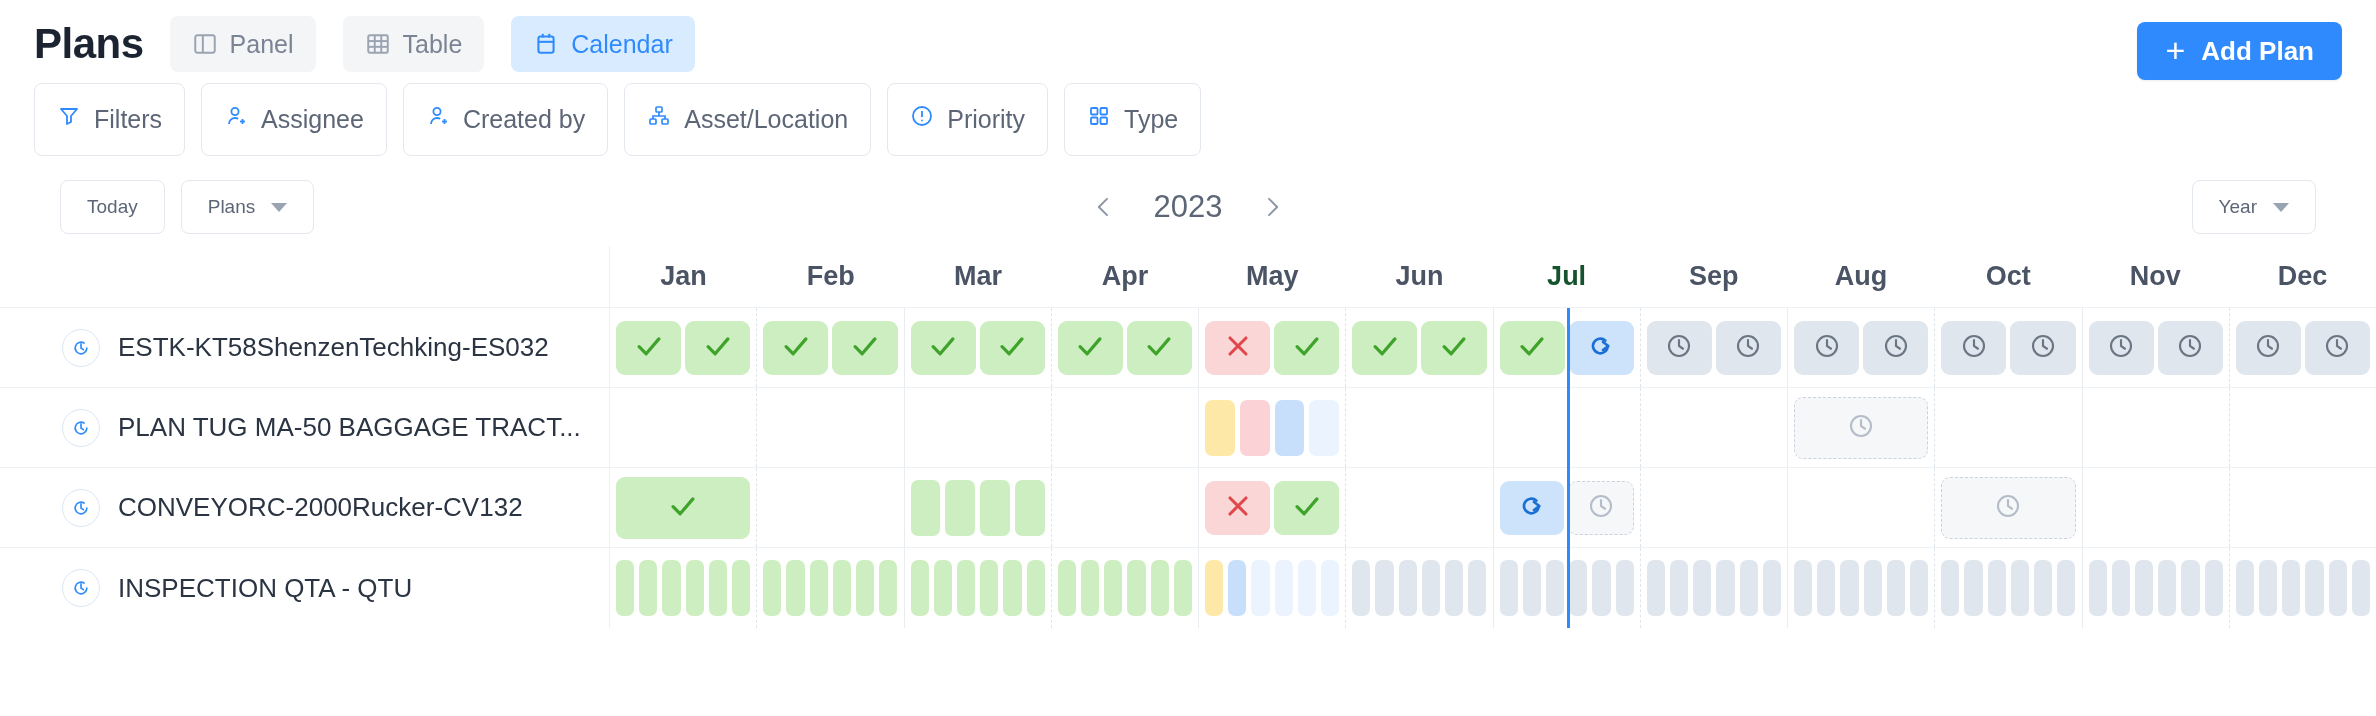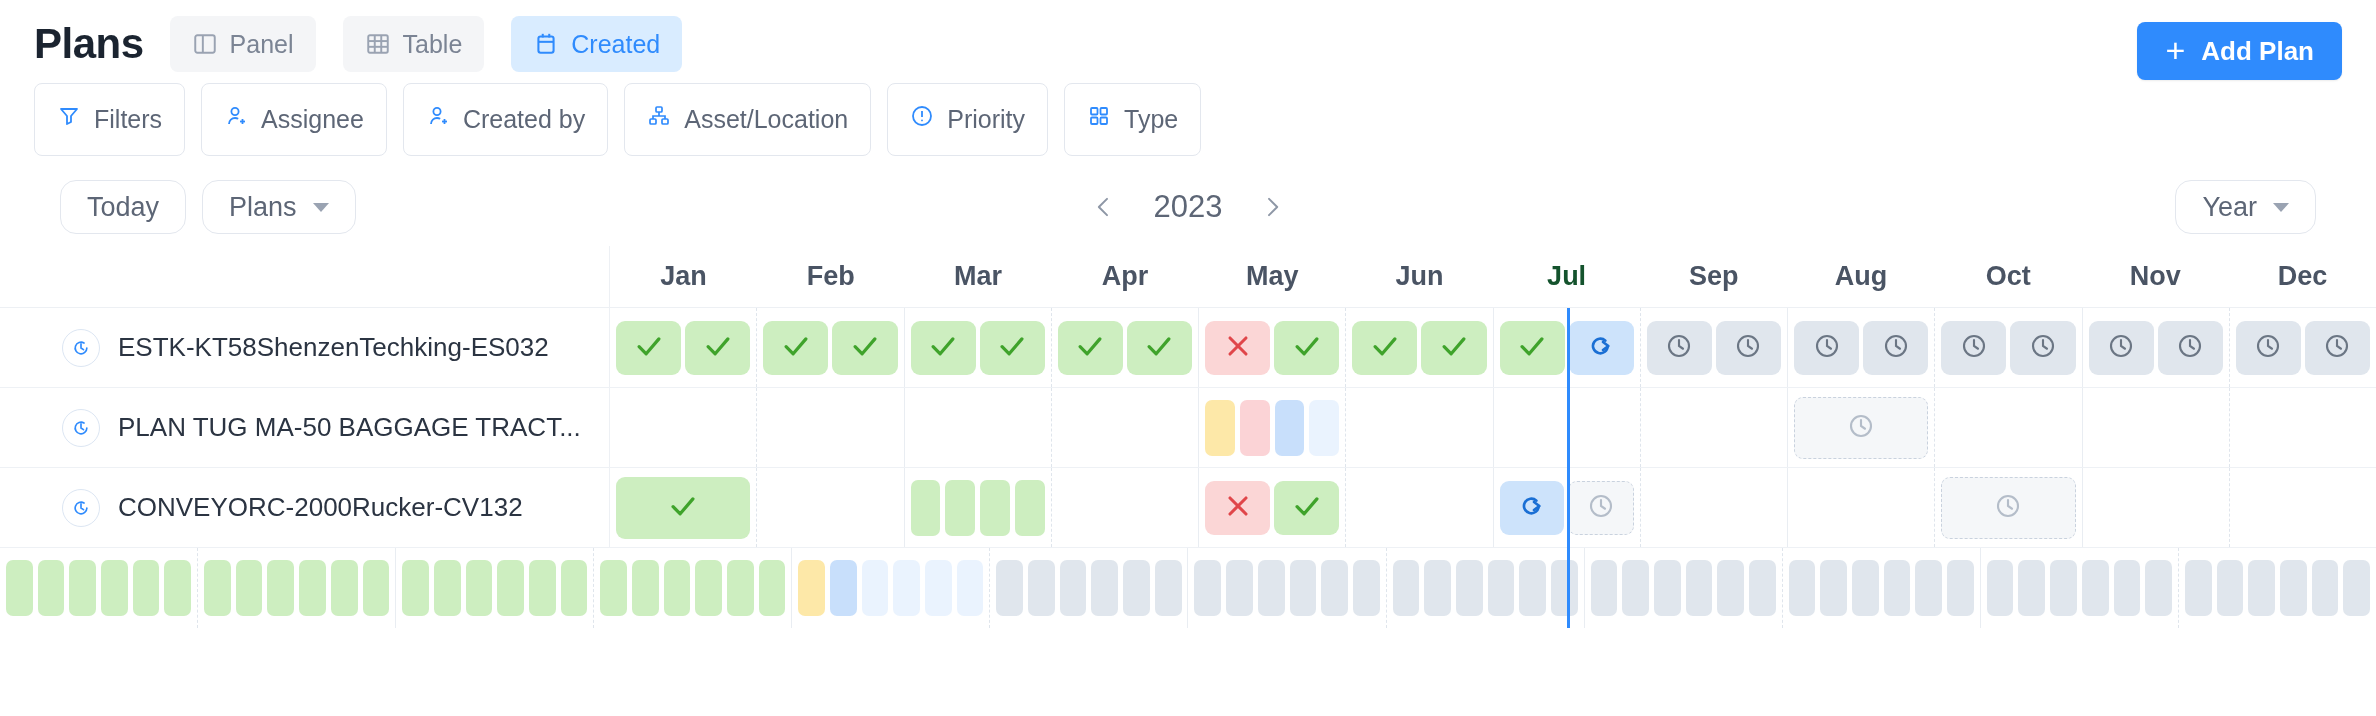--- a/index.html
+++ b/index.html
@@ -83,23 +83,23 @@
     height:78px;
     display:flex; align-items:center;
     padding:0 60px;
     margin-top:18px;
   }
   .tool-btn {
     display:flex; align-items:center; justify-content:center; gap:16px;
     height:54px;
     padding:0 26px;
     border:1px solid #e3e7ee;
-    border-radius:16px;
+    border-radius:8px;
     background:#fff;
-    font-size:27px;
+    font-size:19px;
     color:#5d6676;
     cursor:pointer;
   }
   .tool-btn + .tool-btn { margin-left:16px; }
   .chev-d {
     width:0;height:0;border-left:8px solid transparent;border-right:8px solid transparent;
     border-top:9px solid #9aa3b2;
   }
   .year-nav {
     position:absolute; left:50%; top:50%;
@@ -236,21 +236,21 @@
     </div>
     <div class="view-btn active">
       <span>
         <svg width="26" height="26" viewBox="0 0 24 24" fill="none" stroke="#2f8bfd" stroke-width="1.9">
           <rect x="5" y="5" width="14" height="15" rx="2"></rect>
           <line x1="5" y1="10" x2="19" y2="10"></line>
           <line x1="9" y1="2.6" x2="9" y2="6"></line>
             <line x1="15" y1="2.6" x2="15" y2="6"></line>
         </svg>
       </span>
-      <span>Created</span>
+      <span>Calendar</span>
     </div>
   </div>
 
   <div class="add-plan">
     <span class="plus">+</span>
     <span>Add Plan</span>
   </div>
 </div>
 
 <div class="filters">
@@ -645,20 +645,29 @@
                   <circle cx="12" cy="12" r="8"></circle>
                   <polyline points="12,7.2 12,12 15.2,14.2"></polyline>
                 </svg></span>
             </div>
           </div>
           <div class="mcol"></div>
           <div class="mcol solid"></div>
         </div>
       </div>
       <div class="plan-row">
+        <div class="row-label">
+          <span class="row-icon">
+            <svg width="20" height="20" viewBox="0 0 24 24" fill="none" stroke="#2f8bfd" stroke-width="2" stroke-linecap="round">
+              <path d="M19 12a7 7 0 1 1-3.4-6"></path>
+              <polyline points="12,7 12,12 15,14"></polyline>
+            </svg>
+          </span>
+          <span>INSPECTION QTA - QTU</span>
+        </div>
         <div class="track">
           <div class="mcol">
             <div class="bars">
               <div class="bar green"></div>
               <div class="bar green"></div>
               <div class="bar green"></div>
               <div class="bar green"></div>
               <div class="bar green"></div>
               <div class="bar green"></div>
             </div>

